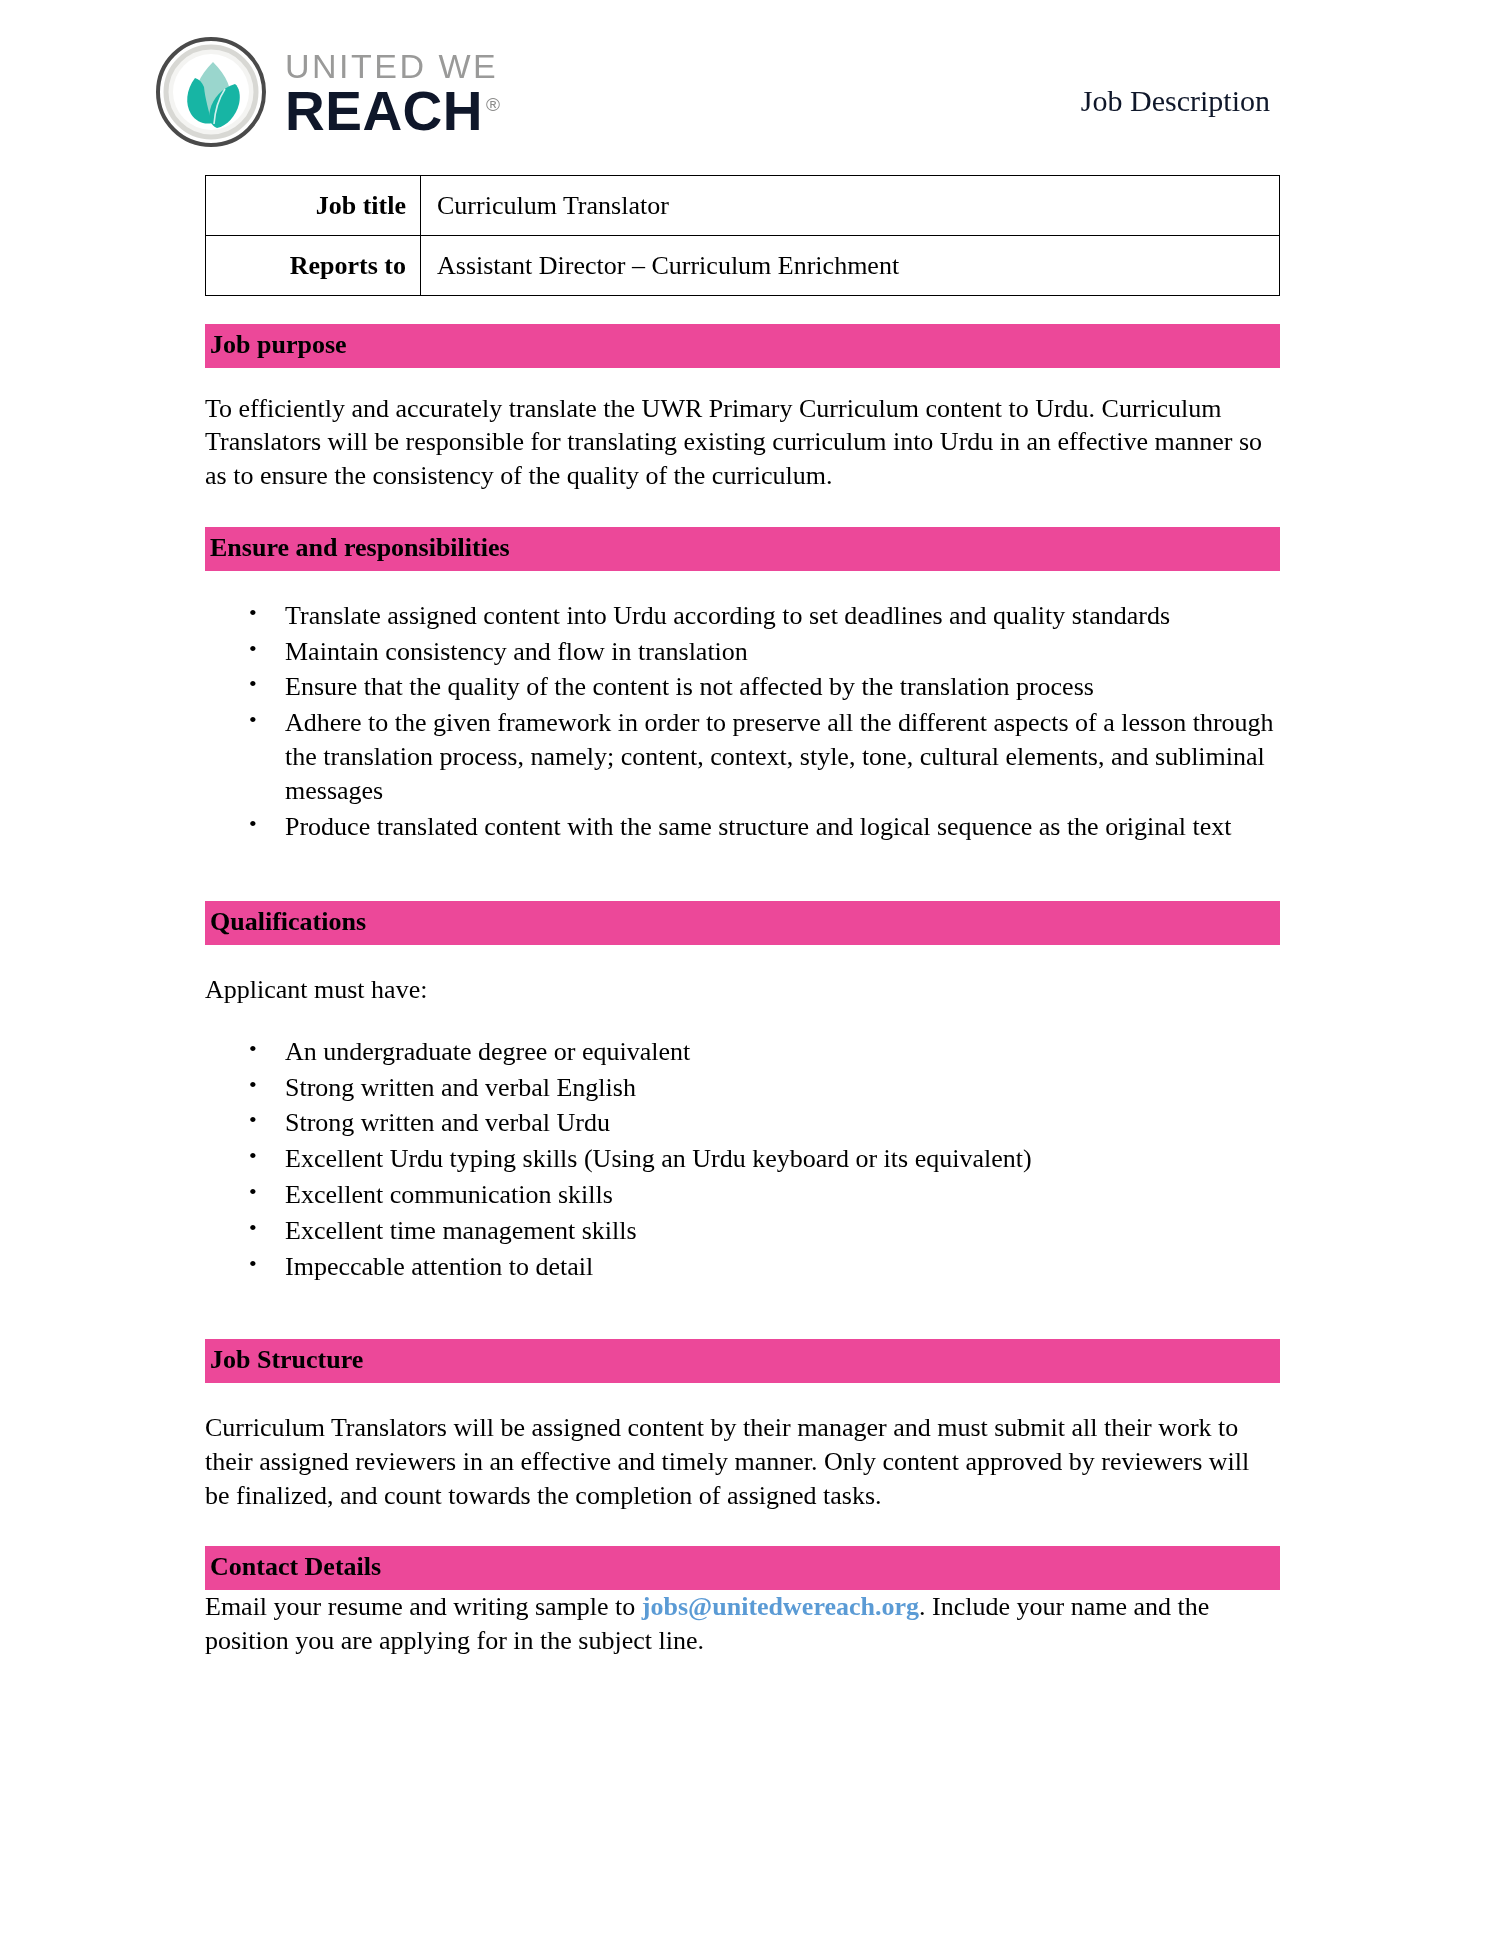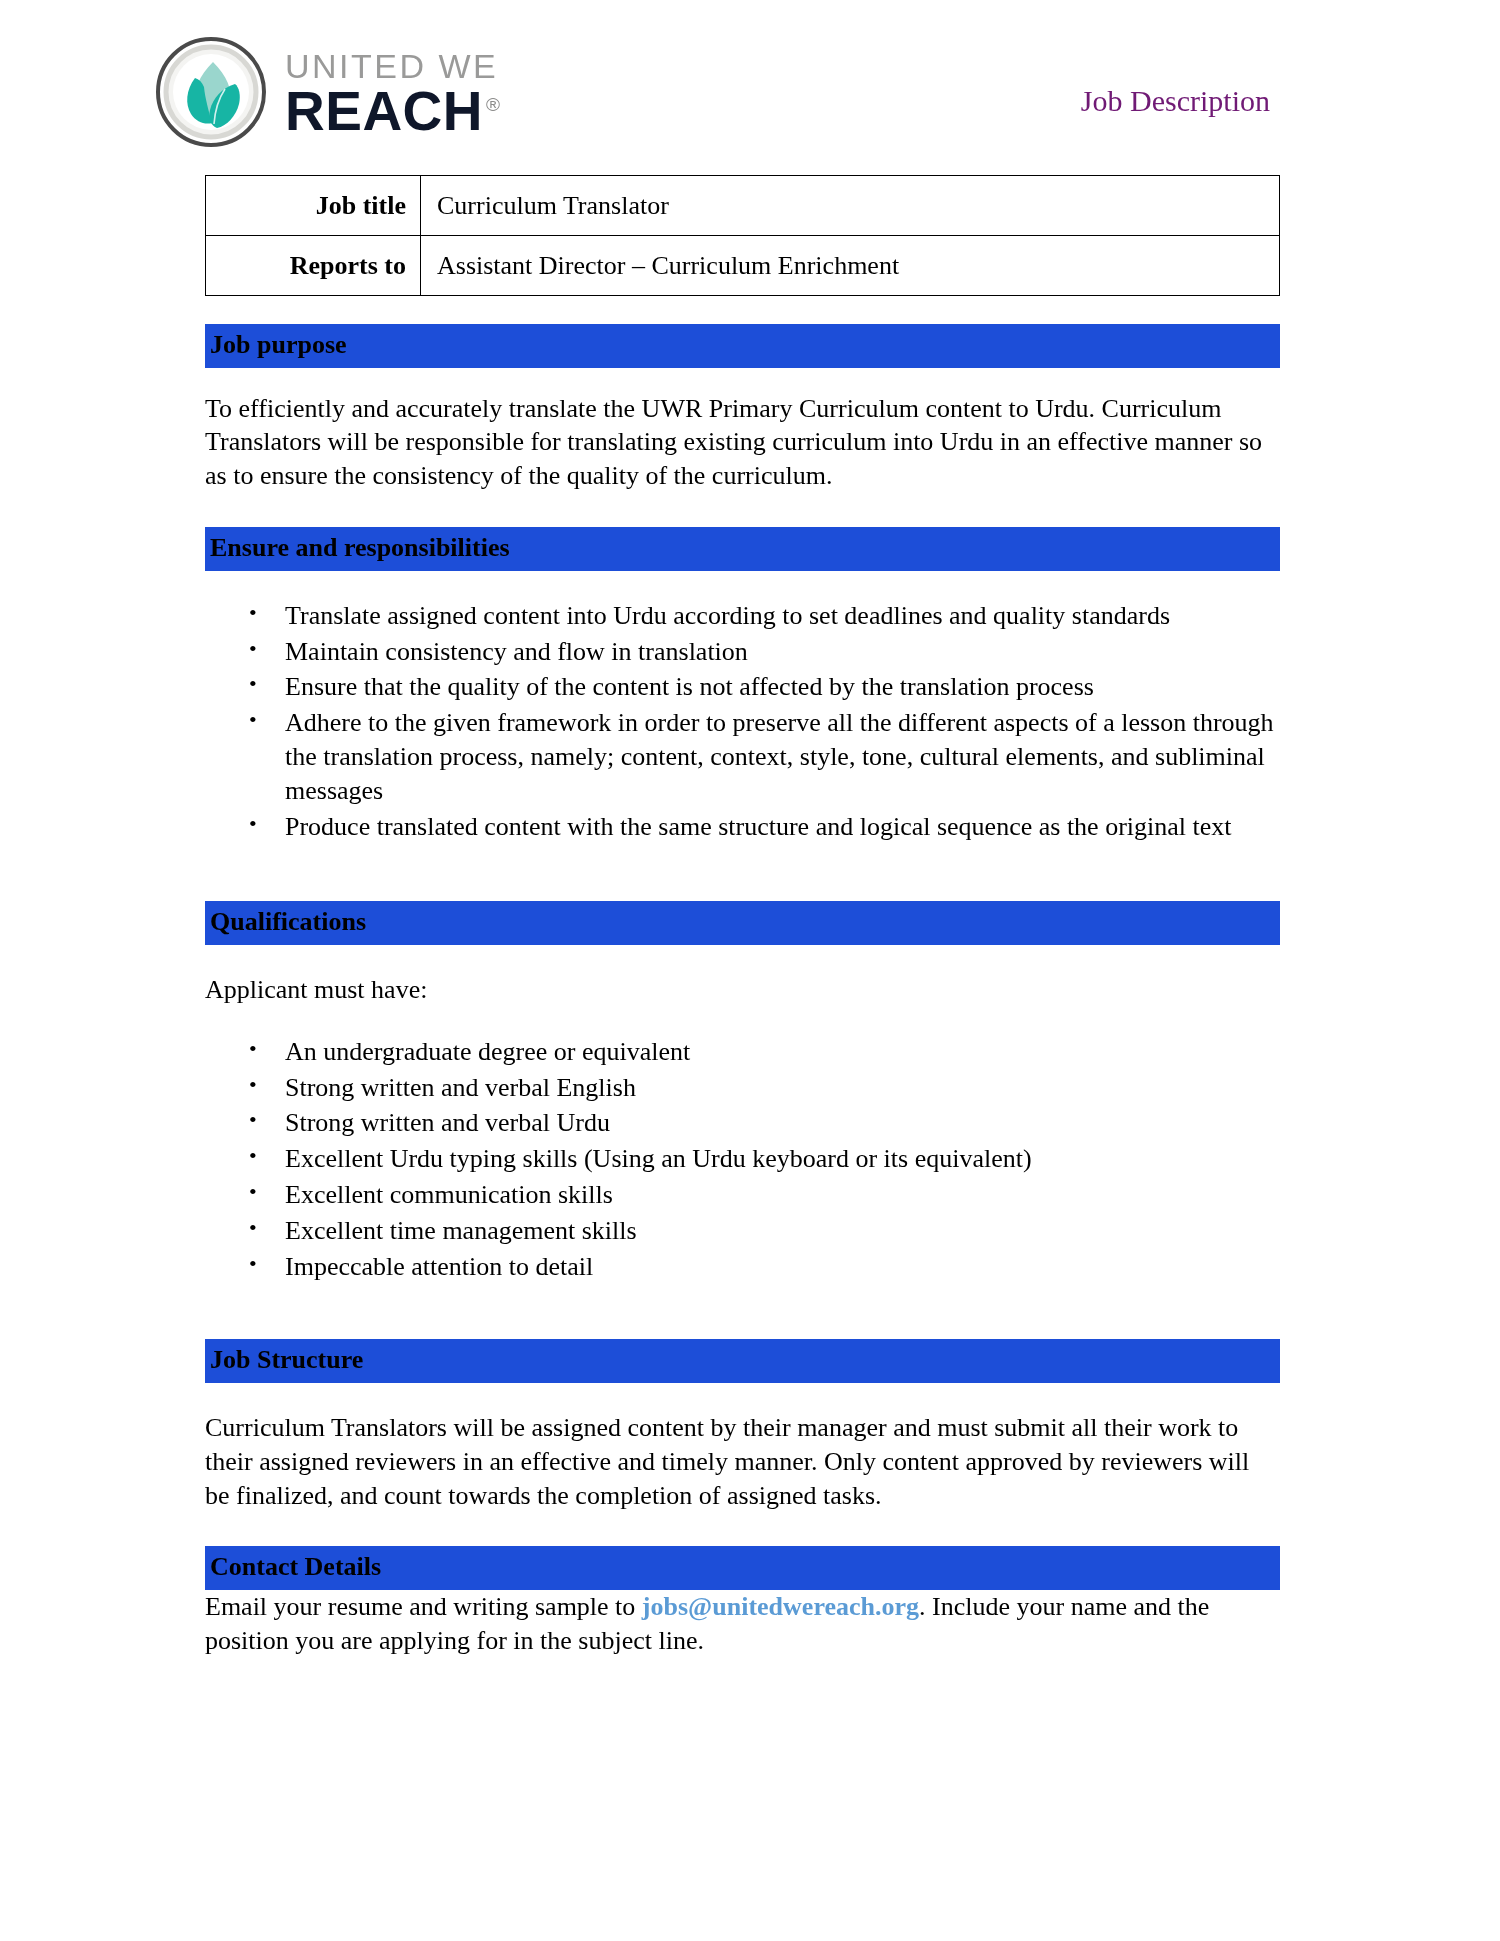--- a/index.html
+++ b/index.html
@@ -83,21 +83,21 @@
     font-family: "Liberation Sans", "DejaVu Sans", sans-serif;
     font-size: 19px;
     color: #8b8b8a;
     margin-top: 10px;
     margin-left: 3px;
   }
 
   .header-title {
     font-family: "Liberation Serif", "DejaVu Serif", serif;
     font-size: 30px;
-    color: #701a75;
+    color: #0f172a;
     padding-top: 48px;
     white-space: nowrap;
   }
 
   
   .content {
     position: relative;
     margin-left: 205px;
     width: 1075px;
   }
@@ -120,21 +120,21 @@
     width: 215px;
     font-weight: 700;
     text-align: right;
   }
   td.cell-value {
     font-weight: 400;
   }
 
   
   .section-bar {
-    background: #1d4ed8;
+    background: #ec4899;
     font-weight: 700;
     font-size: 26px;
     padding: 6px 0 7px 5px;
     line-height: 1.18;
   }
 
   .para {
     font-size: 26px;
     line-height: 1.30;
     margin: 0;

